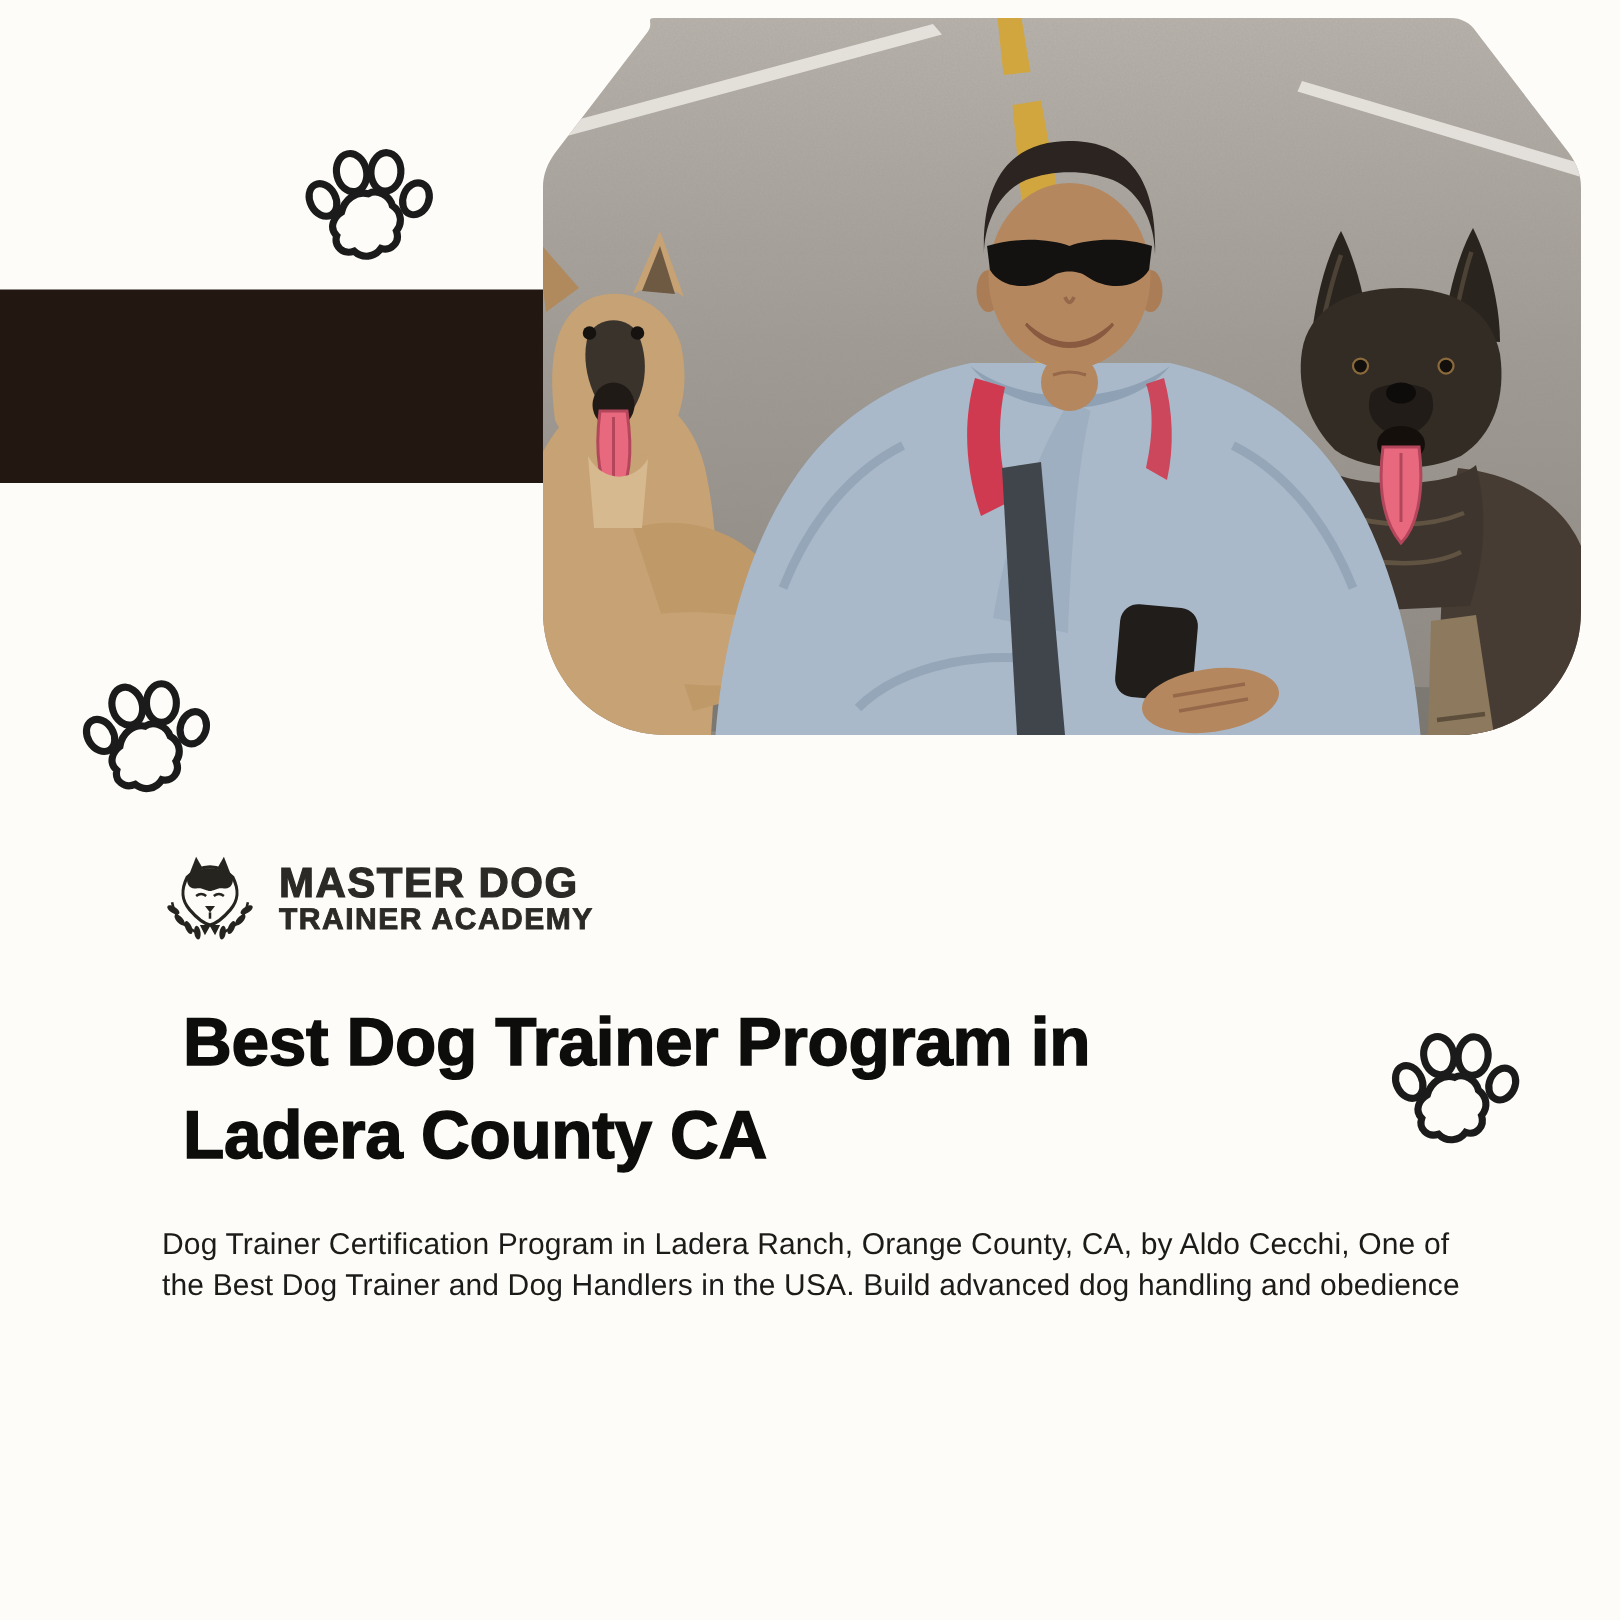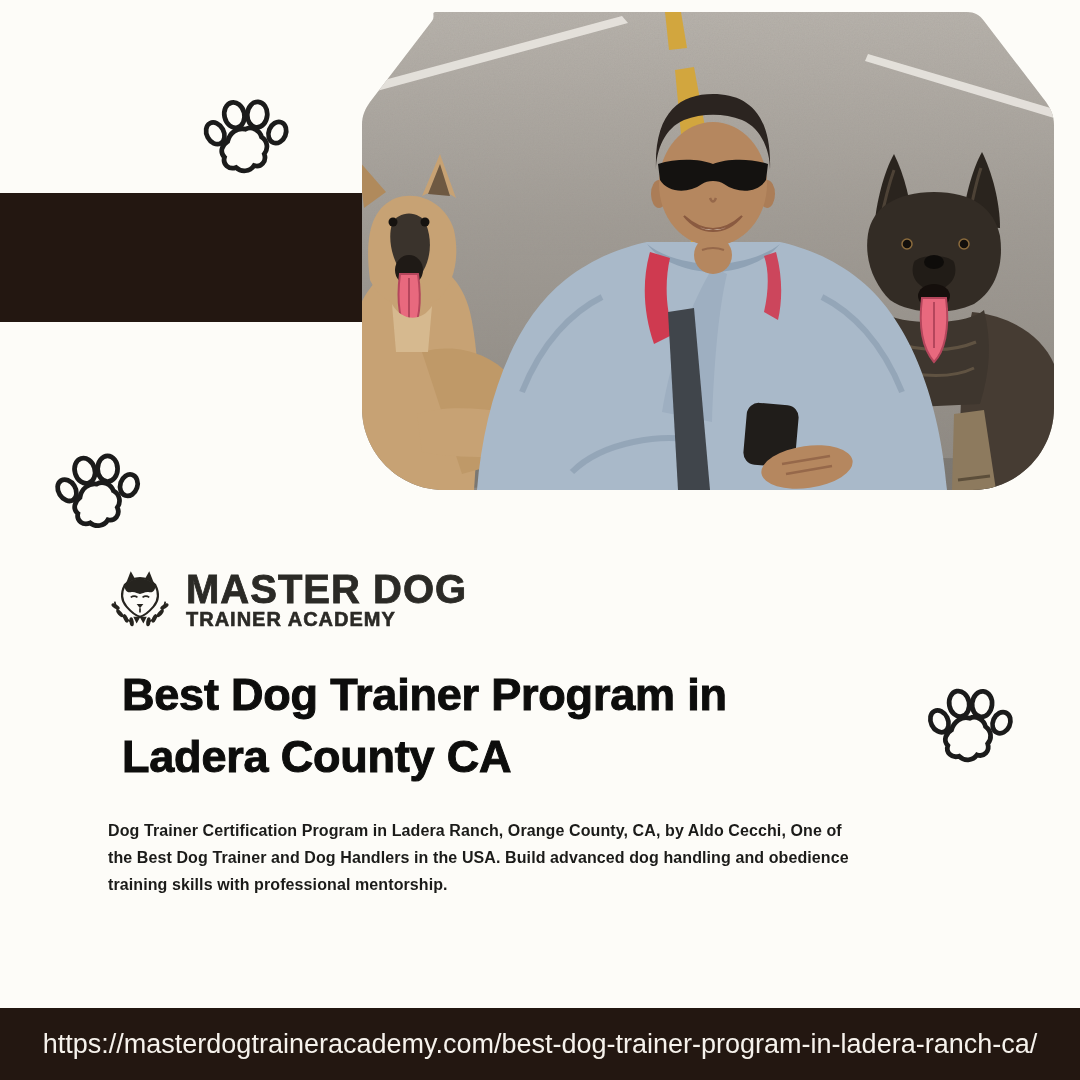--- a/index.html
+++ b/index.html
@@ -37,40 +37,40 @@
   .paw-r{left:920px;top:677px;transform:rotate(-4deg);}
 
   
   .logo{
     position:absolute;left:108px;top:566px;
     display:flex;align-items:center;gap:14px;
   }
   .logo-mark{width:64px;height:66px;}
   .logo-text{color:#2b2a26;}
   .logo-line1{
-    font-size:40px;font-weight:700;letter-spacing:1px;line-height:1.0;
+    font-size:28px;font-weight:700;letter-spacing:1px;line-height:1.0;
     -webkit-text-stroke:0.8px #2b2a26;
   }
   .logo-line2{
     font-size:20px;font-weight:700;letter-spacing:1px;line-height:1.05;
     -webkit-text-stroke:0.6px #2b2a26;
   }
 
   
   .heading{
     position:absolute;left:122px;top:664px;width:800px;
     font-size:45px;font-weight:700;line-height:62px;color:var(--ink);
     letter-spacing:-0.2px;
     -webkit-text-stroke:1px var(--ink);
   }
 
   
   .desc{
     position:absolute;left:108px;top:817px;width:940px;
-    font-size:16px;line-height:27px;color:#1b1b19;font-weight:700;
+    font-size:20px;line-height:27px;color:#1b1b19;font-weight:400;
     letter-spacing:0.1px;
   }
   .desc-line{display:block;white-space:nowrap;}
 
   
   .footer{
     position:absolute;left:0;top:1008px;width:1080px;height:72px;
     background:var(--accent-dark);
     display:flex;align-items:center;justify-content:center;
   }
@@ -235,20 +235,16 @@
   </div>
 
   <h1 class="heading">
     <span>Best Dog Trainer Program in</span><br>
     <span>Ladera County CA</span>
   </h1>
 
   <p class="desc">
     <span class="desc-line">Dog Trainer Certification Program in Ladera Ranch, Orange County, CA, by Aldo Cecchi, One of</span>
     <span class="desc-line">the Best Dog Trainer and Dog Handlers in the USA. Build advanced dog handling and obedience</span>
-    <span class="desc-line">training skills with professional mentorship.</span>
   </p>
 
-  <div class="footer">
-    <span class="url">https://masterdogtraineracademy.com/best-dog-trainer-program-in-ladera-ranch-ca/</span>
-  </div>
 
 </div>
 
 </body></html>

